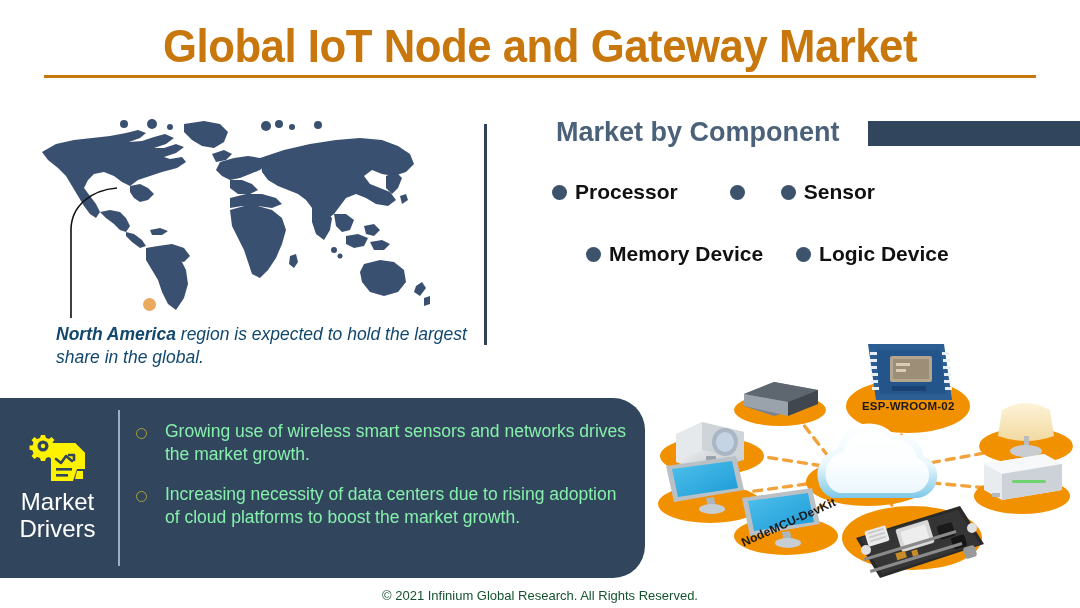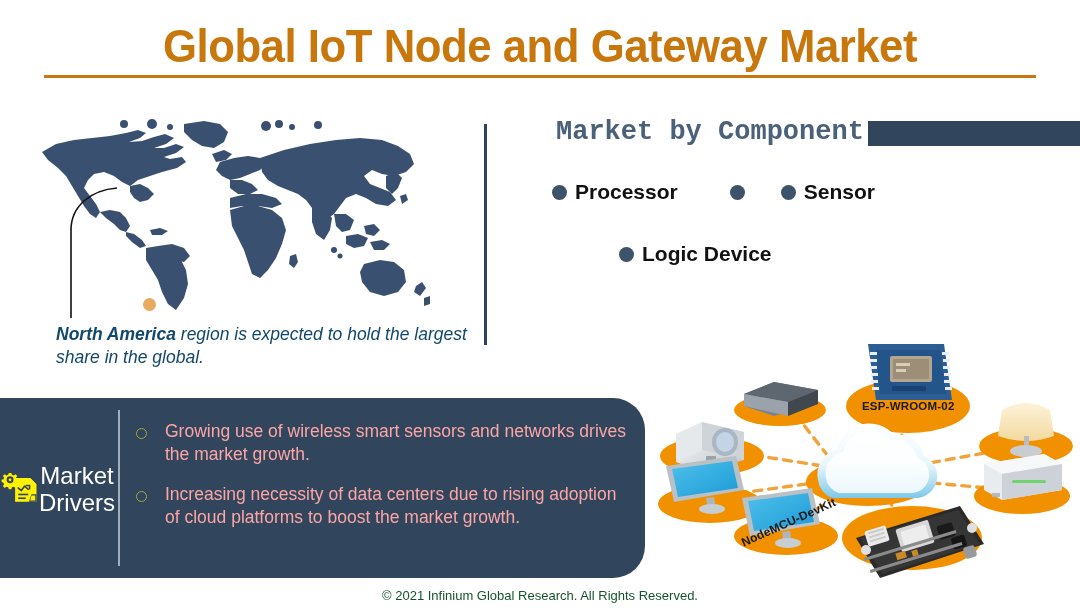--- a/index.html
+++ b/index.html
@@ -48,21 +48,21 @@
   
   .v-divider{
     position:absolute;left:484px;top:124px;width:3px;height:221px;
     background:#2F4259;
   }
 
   
   .mbc-head{
     position:absolute;left:556px;top:117px;
     font-size:27px;font-weight:bold;color:#4A6179;
-    font-family:Liberation Mono, monospace;
+    font-family:Liberation Sans, sans-serif;
     letter-spacing:0px;white-space:nowrap;
   }
   .mbc-bar{
     position:absolute;left:868px;top:121px;width:212px;height:25px;
     background:#31465D;
   }
   .mbc-row{position:absolute;display:flex;align-items:center;}
   .mbc-row.r1{left:552px;top:180px;}
   .mbc-row.r2{left:586px;top:242px;}
   .mbc-item{display:flex;align-items:center;white-space:nowrap;}
@@ -79,42 +79,42 @@
   .gap-c{width:33px;}
 
   
   .drivers{
     position:absolute;left:0;top:398px;width:645px;height:180px;
     background:#31465D;
     border-radius:0 32px 32px 0;
   }
   .drivers-left{
     position:absolute;left:0;top:0;width:115px;height:180px;
-    display:flex;flex-direction:row;align-items:center;justify-content:center;
+    display:flex;flex-direction:column;align-items:center;justify-content:center;
   }
   .drivers-icon{width:62px;height:52px;display:block;}
   .drivers-title{
     margin-top:4px;text-align:center;color:#ffffff;
     font-size:24px;line-height:1.12;font-weight:normal;
   }
   .drivers-sep{
     position:absolute;left:118px;top:12px;width:2px;height:156px;
     background:#9FAFBF;
   }
   .drivers-list{
     position:absolute;left:136px;top:22px;width:495px;
   }
   .driver-item{display:flex;align-items:flex-start;margin-bottom:16px;}
   .driver-bullet{
     flex:0 0 auto;width:9px;height:9px;border-radius:50%;
     border:1.6px solid #A9A23C;background:transparent;
     margin-top:8px;margin-right:18px;
   }
   .driver-text{
-    color:#fca5a5;font-size:17.5px;line-height:1.33;
+    color:#86efac;font-size:17.5px;line-height:1.33;
   }
 
   
   .iot{position:absolute;left:640px;top:338px;width:440px;height:252px;}
   .iot svg{display:block;width:440px;height:252px;}
   .iot-label{
     position:absolute;font-weight:bold;color:#1A1A1A;white-space:nowrap;
     font-family:"Liberation Sans","DejaVu Sans",sans-serif;
   }
   .lbl-esp{left:222px;top:62px;font-size:11.5px;letter-spacing:0.2px;}
@@ -216,20 +216,24 @@
       <span class="dot"></span>
     </div>
     <div class="gap-b"></div>
     <div class="mbc-item">
       <span class="dot"></span>
       <span class="lbl">Sensor</span>
     </div>
   </div>
 
   <div class="mbc-row r2">
+    <div class="mbc-item">
+      <span class="dot"></span>
+      <span class="lbl">Memory Device</span>
+    </div>
     <div class="gap-c"></div>
     <div class="mbc-item">
       <span class="dot"></span>
       <span class="lbl">Logic Device</span>
     </div>
   </div>
 
   <div class="drivers">
     <div class="drivers-left">
       <svg class="drivers-icon" viewBox="0 0 62 52" xmlns="http://www.w3.org/2000/svg">

